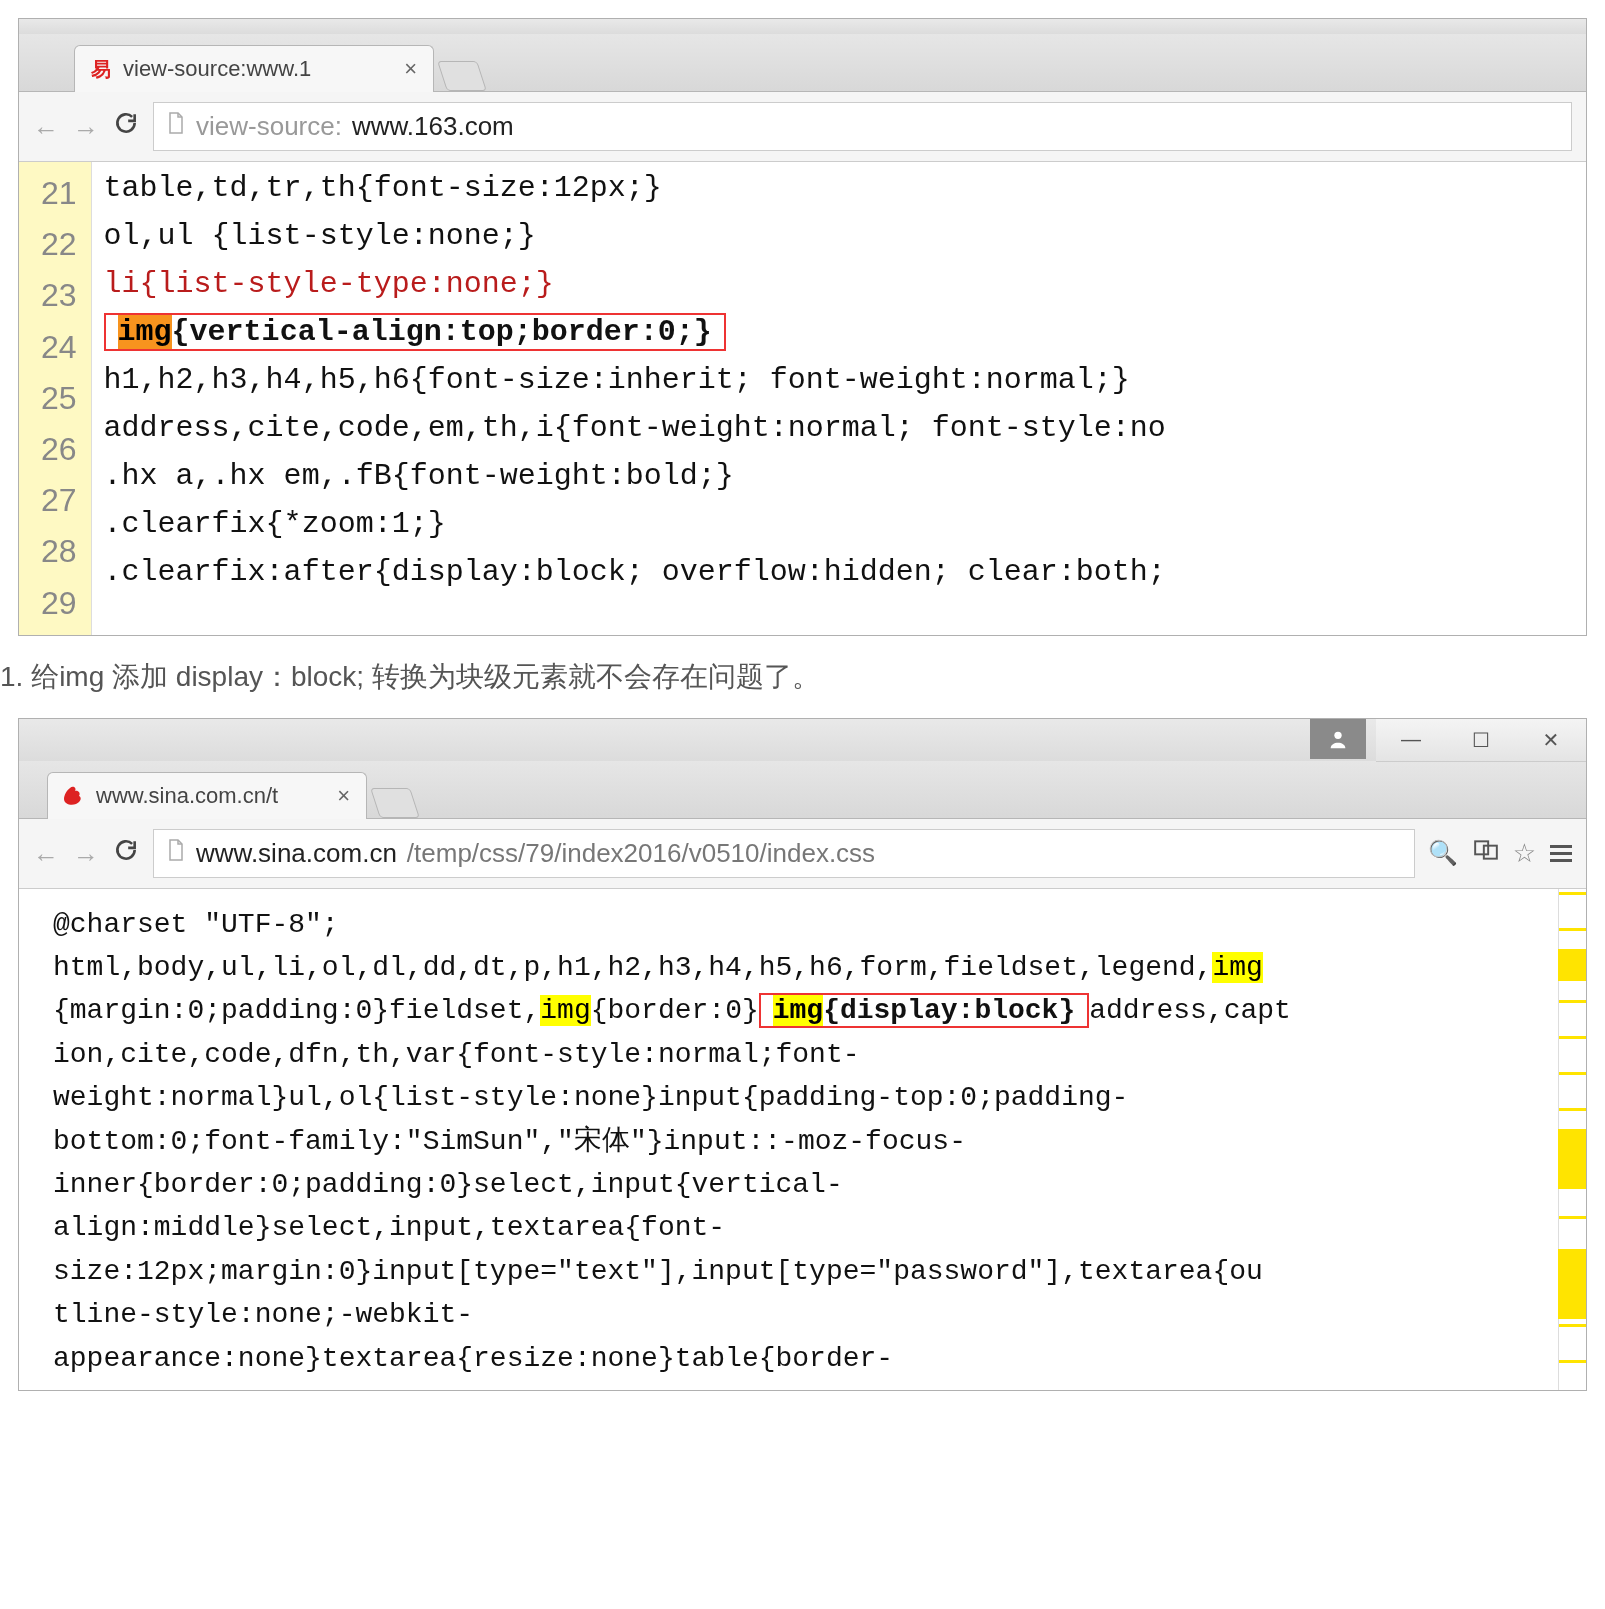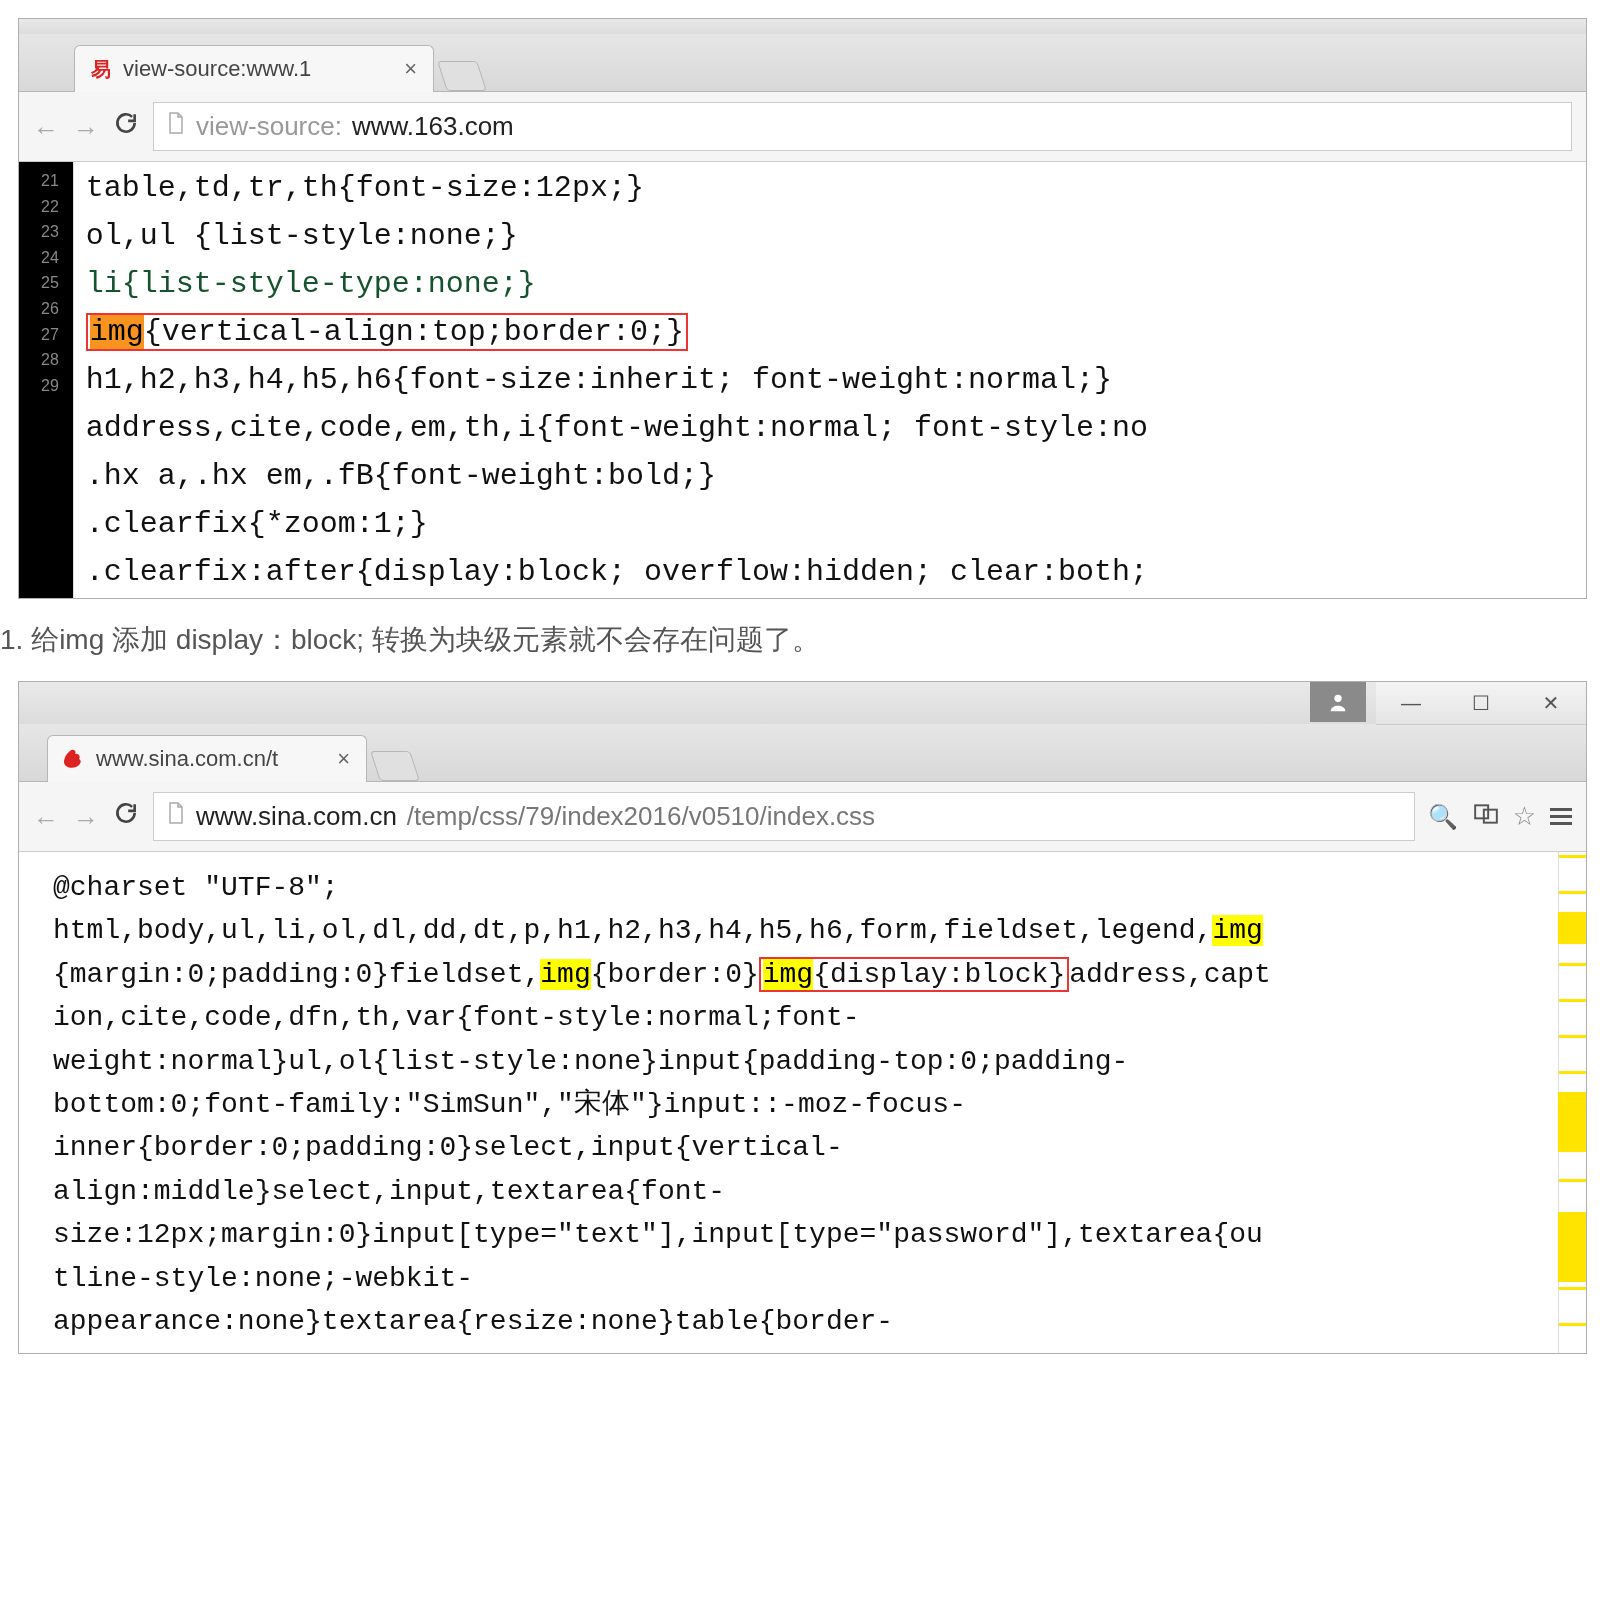--- a/index.html
+++ b/index.html
@@ -98,39 +98,39 @@
   }
   .user-badge svg{ width:22px; height:22px;}
 
   .source-area {
     display:flex;
     font-family: "Courier New", monospace;
     font-size: 30px;
     line-height: 1.6;
   }
   .gutter {
-    background:#000000;
+    background:#fef9c3;
     border-right:1px solid #ddd;
     text-align:right;
     color:#888;
     padding: 6px 14px 6px 22px;
     font-family: Arial, sans-serif;
-    font-size: 16px;
+    font-size: 32px;
     white-space:pre;
   }
   .code {
     padding: 2px 10px;
     color:#111;
     white-space: nowrap;
     overflow:hidden;
   }
   .code .line{ display:block; padding:0 2px;}
   .hl-orange{ background:#f7931e; color:#000; padding:0 0;}
   .hl-yellow{ background:#ffff00; color:#000;}
-  .red-box{ border:2px solid #e33; padding:0 2px;}
+  .red-box{ border:2px solid #e33; padding:0 12px;font-weight:bold;}
 
   .caption {
     font-size: 28px;
     color:#555;
     padding: 22px 0 22px 0;
     font-family: "Microsoft YaHei", Arial, sans-serif;
   }
 
   .plain-code{
     font-family:"Courier New", monospace;
@@ -147,21 +147,21 @@
     background:repeating-linear-gradient(#fff 0 3px,#ffe400 3px 6px,#fff 6px 36px);
     border-left:1px solid #ddd;
   }
   .scroll-block{ position:absolute; right:0; top:60px; width:28px; height:32px; background:#ffe400;}
   .scroll-block2{ position:absolute; right:0; top:240px; width:28px; height:60px; background:#ffe400;}
   .scroll-block3{ position:absolute; right:0; top:360px; width:28px; height:70px; background:#ffe400;}
 
   .favicon-163{ color:#d22; font-weight:bold; font-size:20px;}
   .favicon-sina svg{ width:24px; height:24px;}
 
-  .text-fade{ color:#14532d;}
+  .text-fade{ color:#b91c1c;}
   .star-icon{ font-size:26px; color:#888;}
   .zoom-icon{ font-size:24px; color:#555;}
 </style>
 </head>
 <body>
 
 <div class="browser-window" style="margin:18px 18px 0 18px;">
   <div class="titlebar-bg"></div>
   <div class="tabbar">
     <div class="tab">

